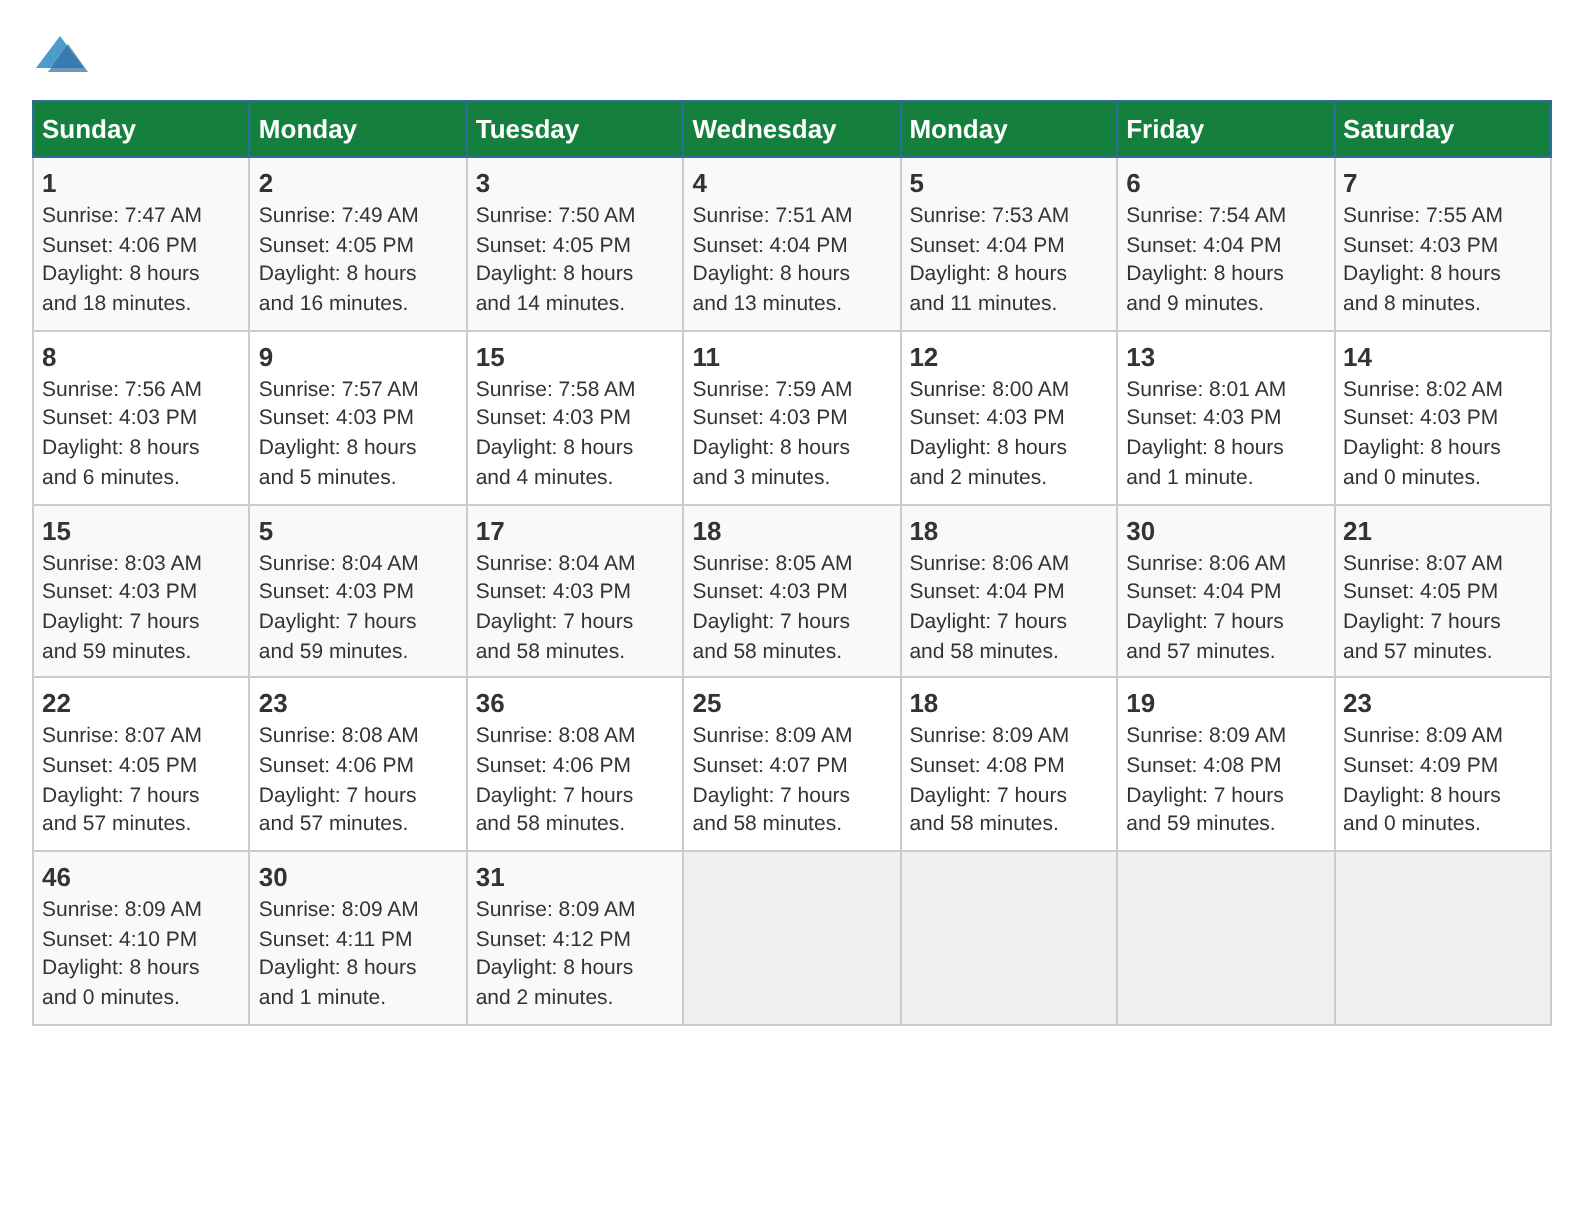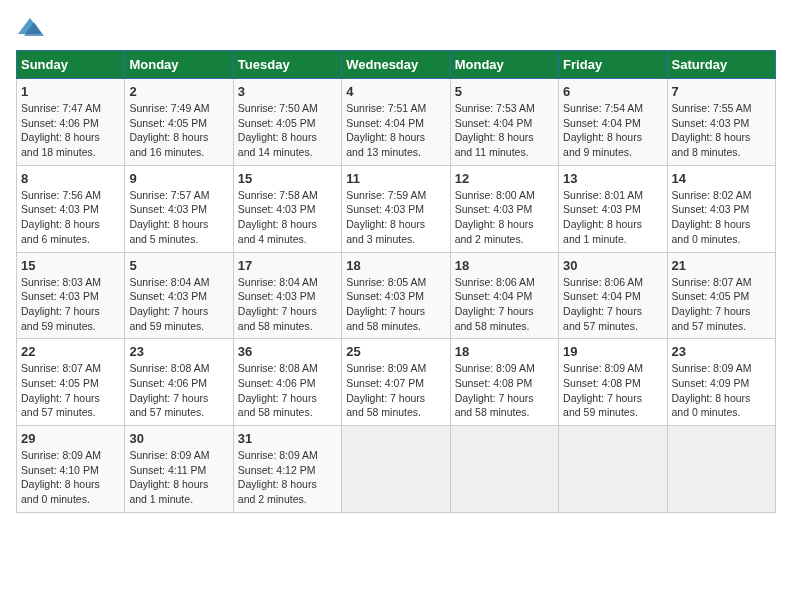--- a/index.html
+++ b/index.html
@@ -216,21 +216,21 @@
           <span class="day-number">19</span>
           <div class="cell-text">Sunrise: 8:09 AM<br>Sunset: 4:08 PM<br>Daylight: 7 hours<br>and 59 minutes.</div>
         </td>
         <td>
           <span class="day-number">23</span>
           <div class="cell-text">Sunrise: 8:09 AM<br>Sunset: 4:09 PM<br>Daylight: 8 hours<br>and 0 minutes.</div>
         </td>
       </tr>
       <tr>
         <td>
-          <span class="day-number">29</span>
+          <span class="day-number">46</span>
           <div class="cell-text">Sunrise: 8:09 AM<br>Sunset: 4:10 PM<br>Daylight: 8 hours<br>and 0 minutes.</div>
         </td>
         <td>
           <span class="day-number">30</span>
           <div class="cell-text">Sunrise: 8:09 AM<br>Sunset: 4:11 PM<br>Daylight: 8 hours<br>and 1 minute.</div>
         </td>
         <td>
           <span class="day-number">31</span>
           <div class="cell-text">Sunrise: 8:09 AM<br>Sunset: 4:12 PM<br>Daylight: 8 hours<br>and 2 minutes.</div>
         </td>

